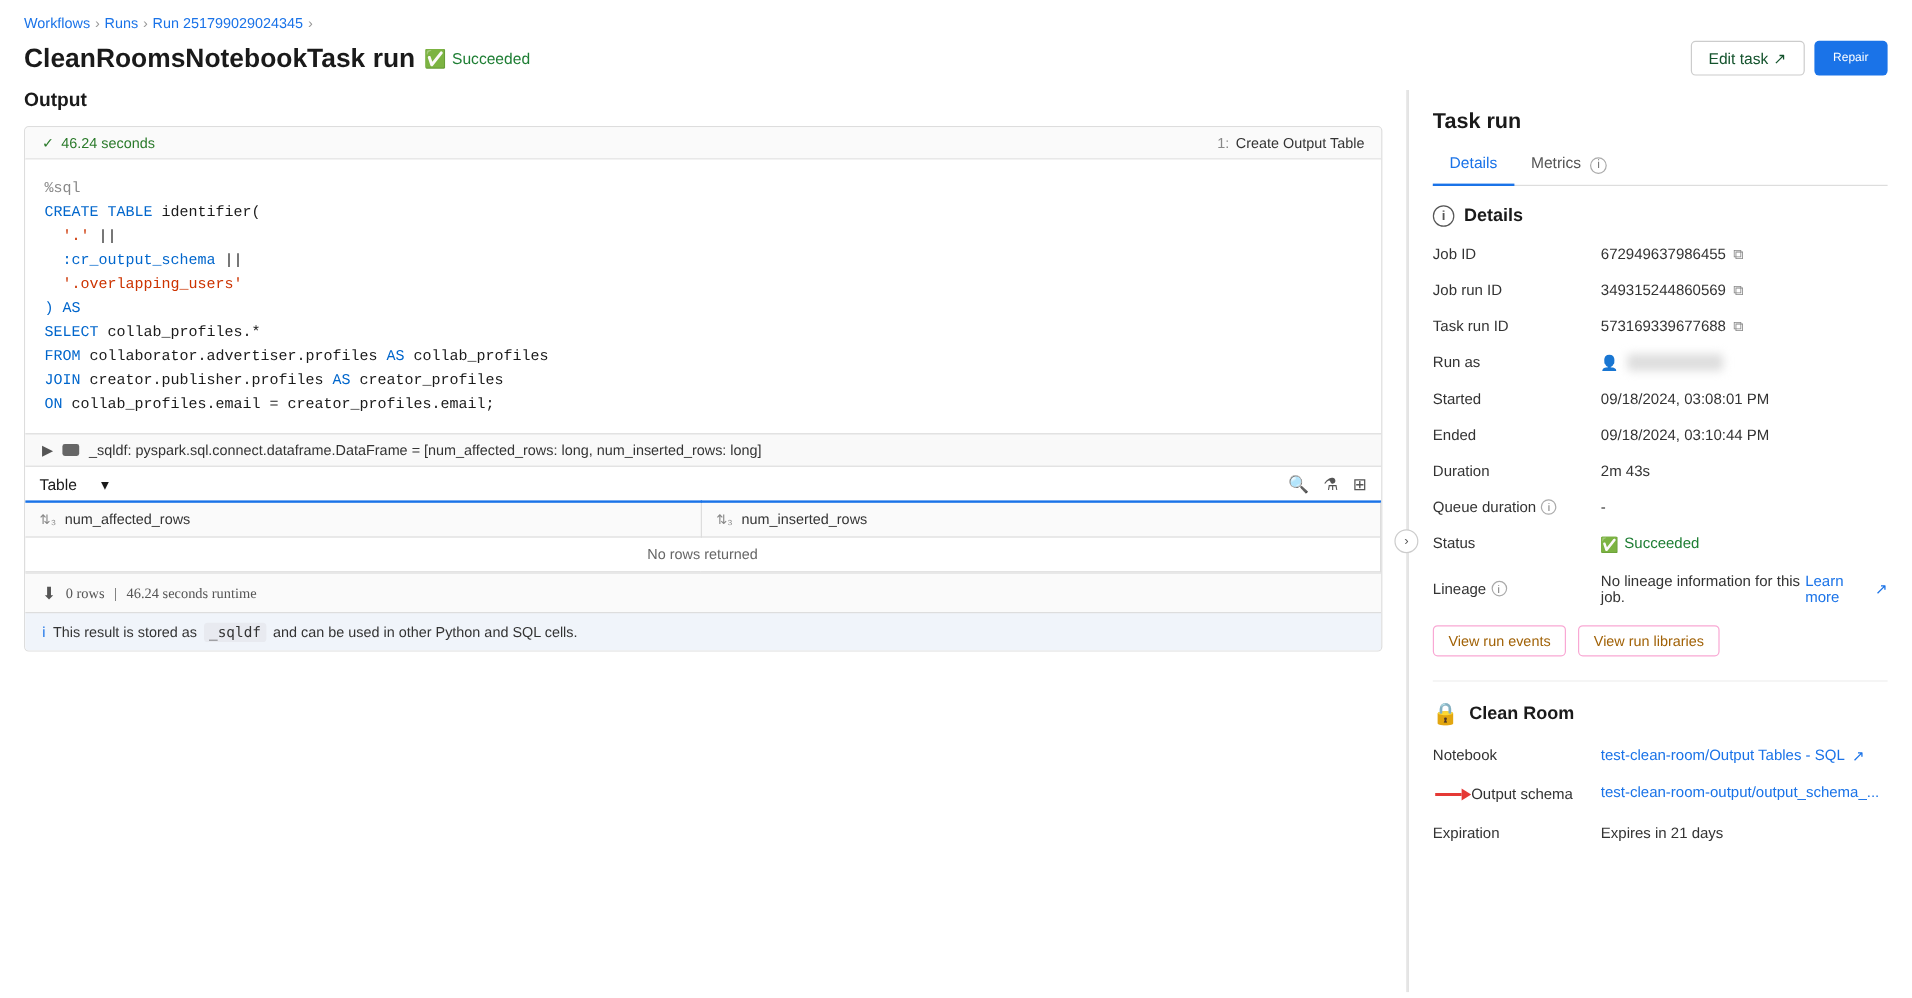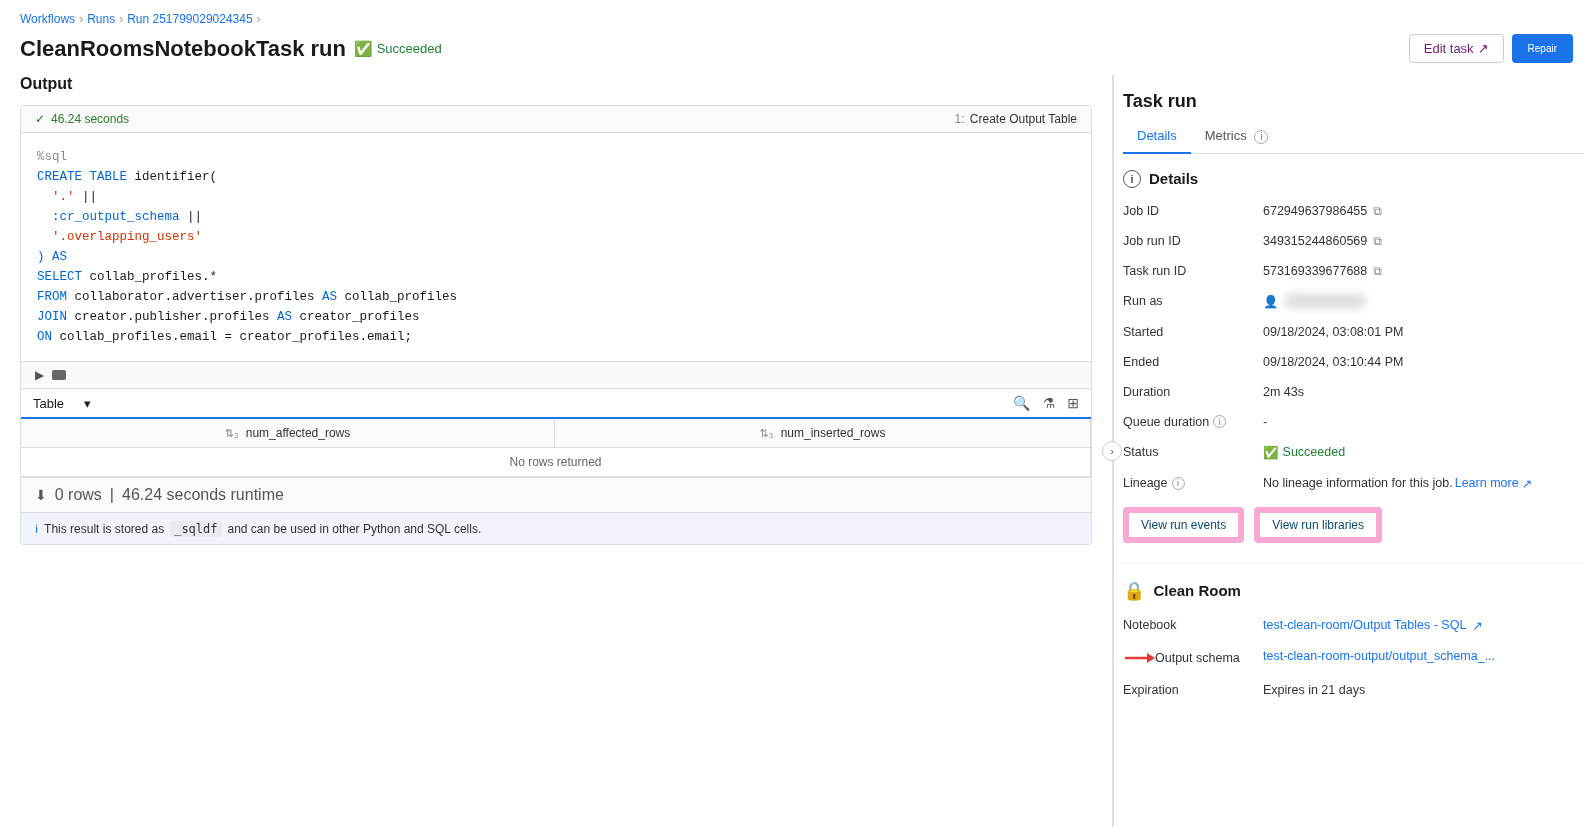--- a/index.html
+++ b/index.html
@@ -9,21 +9,21 @@
     .breadcrumb { padding: 12px 20px 4px; font-size: 12px; color: #555; display: flex; align-items: center; gap: 4px; }
     .breadcrumb a { color: #1a73e8; text-decoration: none; }
     .breadcrumb-sep { color: #999; }
 
     
     .page-title-row { padding: 4px 20px 12px; display: flex; align-items: center; justify-content: space-between; }
     .page-title { font-size: 22px; font-weight: 600; display: flex; align-items: center; gap: 8px; }
     .status-badge { display: inline-flex; align-items: center; gap: 4px; font-size: 13px; font-weight: 400; color: #1e7e34; }
     .status-badge .check-icon { color: #1e7e34; font-size: 15px; }
     .header-buttons { display: flex; gap: 8px; }
-    .btn-outline { border: 1px solid #ccc; background: #fff; color: #701a75; padding: 6px 14px; border-radius: 4px; cursor: pointer; font-size: 13px; display: flex; align-items: center; gap: 4px; }
+    .btn-outline { border: 1px solid #ccc; background: #fff; color: #14532d; padding: 6px 14px; border-radius: 4px; cursor: pointer; font-size: 13px; display: flex; align-items: center; gap: 4px; }
     .btn-primary { background: #1a73e8; color: #fff; border: none; padding: 6px 16px; border-radius: 4px; cursor: pointer; font-size: 10px; font-weight: 500; }
 
     
     .main-layout { display: flex; height: calc(100vh - 80px); overflow: hidden; }
 
     
     .left-panel { flex: 1; padding: 0 20px 20px; overflow-y: auto; position: relative; }
     .section-title { font-size: 16px; font-weight: 600; margin-bottom: 12px; }
 
     
@@ -43,40 +43,40 @@
     .sqldf-row .expand-arrow { color: #555; }
 
     
     .table-toolbar { border-top: 1px solid #ddd; padding: 6px 12px; background: #fff; display: flex; align-items: center; justify-content: space-between; }
     .table-dropdown { display: flex; align-items: center; gap: 20px; font-size: 13px; cursor: pointer; }
     .table-icons { display: flex; gap: 12px; color: #555; }
     .toolbar-icon { cursor: pointer; font-size: 14px; }
 
     
     .data-table { width: 100%; border-top: 2px solid #1a73e8; border-collapse: collapse; }
-    .data-table th { background: #fafafa; border-bottom: 1px solid #ddd; border-right: 1px solid #ddd; padding: 7px 12px; font-size: 12px; font-weight: 500; color: #333; text-align: center; }
+    .data-table th { background: #fafafa; border-bottom: 1px solid #ddd; border-right: 1px solid #ddd; padding: 7px 12px; font-size: 12px; font-weight: 500; color: #333; text-align: left; }
     .data-table td { border-bottom: 1px solid #ddd; border-right: 1px solid #ddd; padding: 7px 12px; font-size: 12px; }
     .no-rows { text-align: center; padding: 40px; color: #666; font-size: 14px; }
 
     
     .cell-footer { border-top: 1px solid #ddd; padding: 8px 14px; background: #fafafa; display: flex; align-items: center; gap: 8px; }
     .footer-icon { color: #555; font-size: 14px; cursor: pointer; }
-    .footer-text { font-size: 16px; color: #555; }
+    .footer-text { font-size: 12px; color: #555; font-family: Liberation Serif, serif; }
 
     
     .info-bar { border-top: 1px solid #ddd; padding: 7px 14px; background: #f0f4fa; display: flex; align-items: center; gap: 6px; font-size: 12px; color: #333; }
     .info-icon { color: #1a73e8; }
     .info-bar code { background: #e8eaf0; padding: 1px 4px; border-radius: 3px; font-family: monospace; }
 
     
     .panel-divider { width: 1px; background: #ddd; cursor: col-resize; position: relative; flex-shrink: 0; }
     .panel-divider-btn { position: absolute; top: 50%; left: -10px; transform: translateY(-50%); width: 20px; height: 20px; border-radius: 50%; background: #fff; border: 1px solid #ccc; display: flex; align-items: center; justify-content: center; cursor: pointer; font-size: 11px; color: #555; }
 
     
-    .right-panel { width: 480px; flex-shrink: 0; border-left: 1px solid #ddd; overflow-y: auto; padding: 16px 9px; }
+    .right-panel { width: 420px; flex-shrink: 0; border-left: 1px solid #ddd; overflow-y: auto; padding: 16px 20px; }
     .right-panel-title { font-size: 18px; font-weight: 600; margin-bottom: 10px; }
 
     
     .tabs { display: flex; border-bottom: 1px solid #ddd; margin-bottom: 16px; }
     .tab { padding: 6px 14px 8px; font-size: 13px; cursor: pointer; color: #555; border-bottom: 2px solid transparent; margin-bottom: -1px; }
     .tab.active { color: #1a73e8; border-bottom-color: #1a73e8; font-weight: 500; }
     .tab-info { display: inline-flex; align-items: center; justify-content: center; width: 14px; height: 14px; border-radius: 50%; border: 1px solid #aaa; font-size: 10px; color: #777; margin-left: 4px; }
 
     
     .details-section { margin-bottom: 20px; }
@@ -84,21 +84,21 @@
     .details-grid { display: grid; grid-template-columns: 140px 1fr; gap: 8px 0; }
     .detail-label { font-size: 12.5px; color: #333; font-weight: 500; padding: 4px 0; display: flex; align-items: center; gap: 4px; }
     .detail-value { font-size: 12.5px; color: #333; padding: 4px 0; display: flex; align-items: flex-start; gap: 6px; }
     .detail-value.blue { color: #1a73e8; cursor: pointer; }
     .copy-icon { color: #888; cursor: pointer; font-size: 12px; }
     .info-circle { display: inline-flex; align-items: center; justify-content: center; width: 13px; height: 13px; border-radius: 50%; border: 1px solid #aaa; font-size: 9px; color: #777; cursor: pointer; }
     .succeeded-badge { display: inline-flex; align-items: center; gap: 4px; color: #1e7e34; }
 
     
     .btn-row { display: flex; gap: 10px; margin: 12px 0 20px; }
-    .btn-sm { border: 6px solid #f9a8d4; background: #fff; color: #0c4a6e; padding: 5px 12px; border-radius: 4px; cursor: pointer; font-size: 12px; }
+    .btn-sm { border: 1px solid #f9a8d4; background: #fff; color: #a16207; padding: 5px 12px; border-radius: 4px; cursor: pointer; font-size: 12px; }
 
     
     .clean-room-section { border-top: 1px solid #eee; padding-top: 16px; }
     .clean-room-header { display: flex; align-items: center; gap: 8px; font-size: 15px; font-weight: 600; margin-bottom: 12px; }
     .clean-room-icon { font-size: 18px; }
 
     
     .arrow-row { display: flex; align-items: center; gap: 0; }
     .red-arrow { color: #e53935; font-size: 20px; margin-right: 0; display: flex; align-items: center; }
 
@@ -168,20 +168,21 @@
         <div class="code-line"><span class="kw">) AS</span></div>
         <div class="code-line"><span class="kw">SELECT</span> collab_profiles.*</div>
         <div class="code-line"><span class="kw">FROM</span> collaborator.advertiser.profiles <span class="kw">AS</span> collab_profiles</div>
         <div class="code-line"><span class="kw">JOIN</span> creator.publisher.profiles <span class="kw">AS</span> creator_profiles</div>
         <div class="code-line"><span class="kw">ON</span> collab_profiles.email = creator_profiles.email;</div>
       </div>
 
       <div class="sqldf-row">
         <span class="expand-arrow">▶</span>
         <span style="display:inline-block;width:14px;height:10px;background:#666;border-radius:2px;"></span>
+        <span>_sqldf:  pyspark.sql.connect.dataframe.DataFrame = [num_affected_rows: long, num_inserted_rows: long]</span>
       </div>
 
       <div class="table-toolbar">
         <div class="table-dropdown">
           <span>Table</span>
           <span>▾</span>
         </div>
         <div class="table-icons">
           <span class="toolbar-icon">🔍</span>
           <span class="toolbar-icon">⚗</span>

